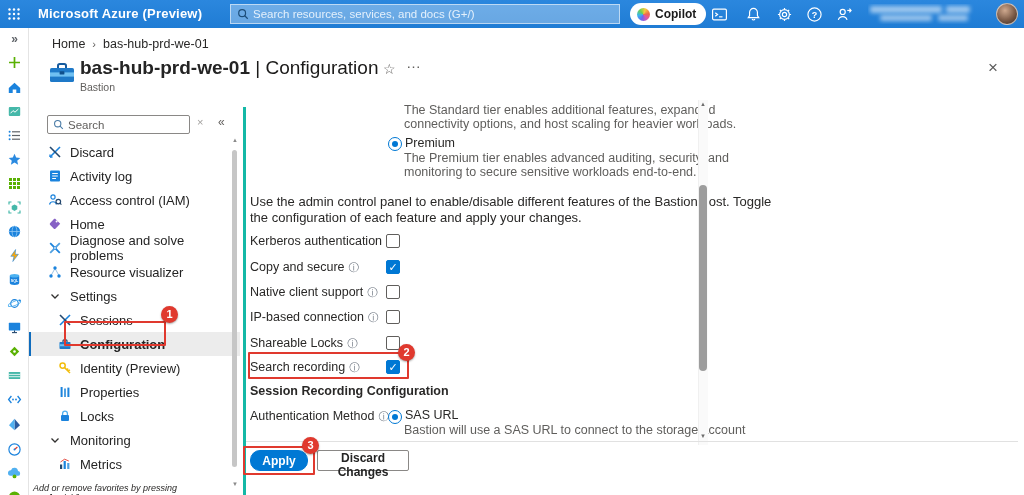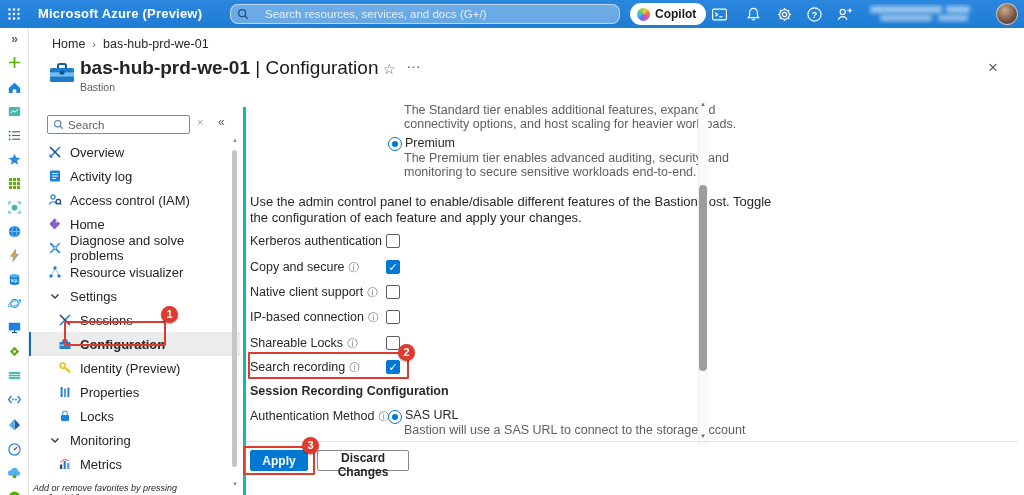--- a/index.html
+++ b/index.html
@@ -8,21 +8,21 @@
          font-family:"Liberation Sans","DejaVu Sans",sans-serif; color:#242424; }
 
   
   .topbar { position:absolute; left:0; top:0; width:1024px; height:28px;
             background:linear-gradient(180deg,#2b87de 0%,#1f7cd4 100%); z-index:30; }
   .waffle { position:absolute; left:7px; top:7px; width:14px; height:14px; cursor:pointer; }
   .brand { position:absolute; left:38px; top:0; line-height:28px; color:#fff;
            font-size:13px; font-weight:bold; letter-spacing:.2px; cursor:pointer; }
   .tb-search { position:absolute; left:230px; top:4px; width:390px; height:20px;
                background:rgba(255,255,255,.32); border:1px solid rgba(255,255,255,.55);
-               border-radius:8px; display:flex; align-items:center; padding:0 6px; gap:16px; }
+               border-radius:0; display:flex; align-items:center; padding:0 6px; gap:4px; }
   .tb-search input { flex:1; background:transparent; border:none; outline:none;
                      font-size:11.5px; color:#fff; font-family:inherit; }
   .tb-search input::placeholder { color:#eaf4fd; opacity:.95; }
   .copilot { position:absolute; left:630px; top:3px; height:22px; padding:0 10px 0 7px;
              background:#fff; border:none; border-radius:11px; display:flex; align-items:center;
              gap:5px; cursor:pointer; }
   .copilot-logo { width:13px; height:13px; border-radius:50%;
     background:conic-gradient(from 200deg,#6a67f1,#39b5ef,#6fd04f,#f8c93e,#ef6a4b,#e255a8,#6a67f1); }
   .copilot span { font-size:12px; font-weight:bold; color:#1a1a1a; }
   .tb-ic { position:absolute; top:6px; width:17px; height:17px; cursor:pointer; }
@@ -93,21 +93,21 @@
   .cbx.on { background:#0078d4; border-color:#0078d4; color:#fff; font-size:11px;
             line-height:13px; text-align:center; }
   .heading { position:absolute; font-size:12.5px; font-weight:bold; color:#292827; }
   .cscroll-track { position:absolute; left:452px; top:4px; width:10px; height:345px;
                    background:#fafafa; border-left:1px solid #f0f0f0; }
   .cscroll-thumb { position:absolute; left:453px; top:89px; width:8px; height:186px;
                    background:#9d9d9d; border-radius:4px; cursor:pointer; }
   .cscroll-ar { position:absolute; left:454px; font-size:6px; color:#6d6d6d; cursor:pointer; }
   .foot-divider { position:absolute; left:0; top:345px; width:772px; height:1px; background:#e1e1e1; }
   .btn-apply { position:absolute; left:4px; top:354px; width:58px; height:21px; background:#0078d4;
-               color:#fff; border:1px solid #0078d4; border-radius:2px; font-size:12px;
+               color:#fff; border:1px solid #0078d4; border-radius:10px; font-size:12px;
                font-weight:bold; font-family:inherit; cursor:pointer; }
   .btn-discard { position:absolute; left:71px; top:354px; width:92px; height:21px; background:#fff;
                  color:#242424; border:1px solid #8a8886; border-radius:2px; font-size:12px;
                  font-weight:bold; font-family:inherit; cursor:pointer; }
 
   
   .ann-box { position:absolute; border:2px solid #e0392e; border-radius:1px; z-index:40;
              pointer-events:none; }
   .ann-badge { position:absolute; width:17px; height:17px; border-radius:50%; background:#e0392e;
                color:#fff; font-size:11px; font-weight:bold; text-align:center; line-height:17px;
@@ -317,21 +317,21 @@
   </div>
   <span class="menu-clear">×</span>
   <span class="menu-collapse">«</span>
 
   <div class="mrow ind0" style="top:33px">
     <svg class="mic" viewBox="0 0 14 14">
         <path d="M2 12 L12 2" stroke="#1b83dd" stroke-width="1.6"></path>
         <path d="M2 2 L12 12" stroke="#24486e" stroke-width="1.6"></path>
         <path d="M2 12 l2.5 0 M2 12 l0 -2.5" stroke="#1b83dd" stroke-width="1.3"></path>
       </svg>
-    <span>Overview</span>
+    <span>Discard</span>
   </div>
   <div class="mrow ind0" style="top:57px">
     <svg class="mic" viewBox="0 0 14 14">
         <rect x="2" y="1.6" width="10" height="10.8" rx="1" fill="#1b83dd"></rect>
         <line x1="4.2" y1="4.5" x2="9.8" y2="4.5" stroke="#fff" stroke-width="1"></line>
         <line x1="4.2" y1="7" x2="9.8" y2="7" stroke="#fff" stroke-width="1"></line>
         <line x1="4.2" y1="9.5" x2="8" y2="9.5" stroke="#fff" stroke-width="1"></line>
       </svg>
     <span>Activity log</span>
   </div>

